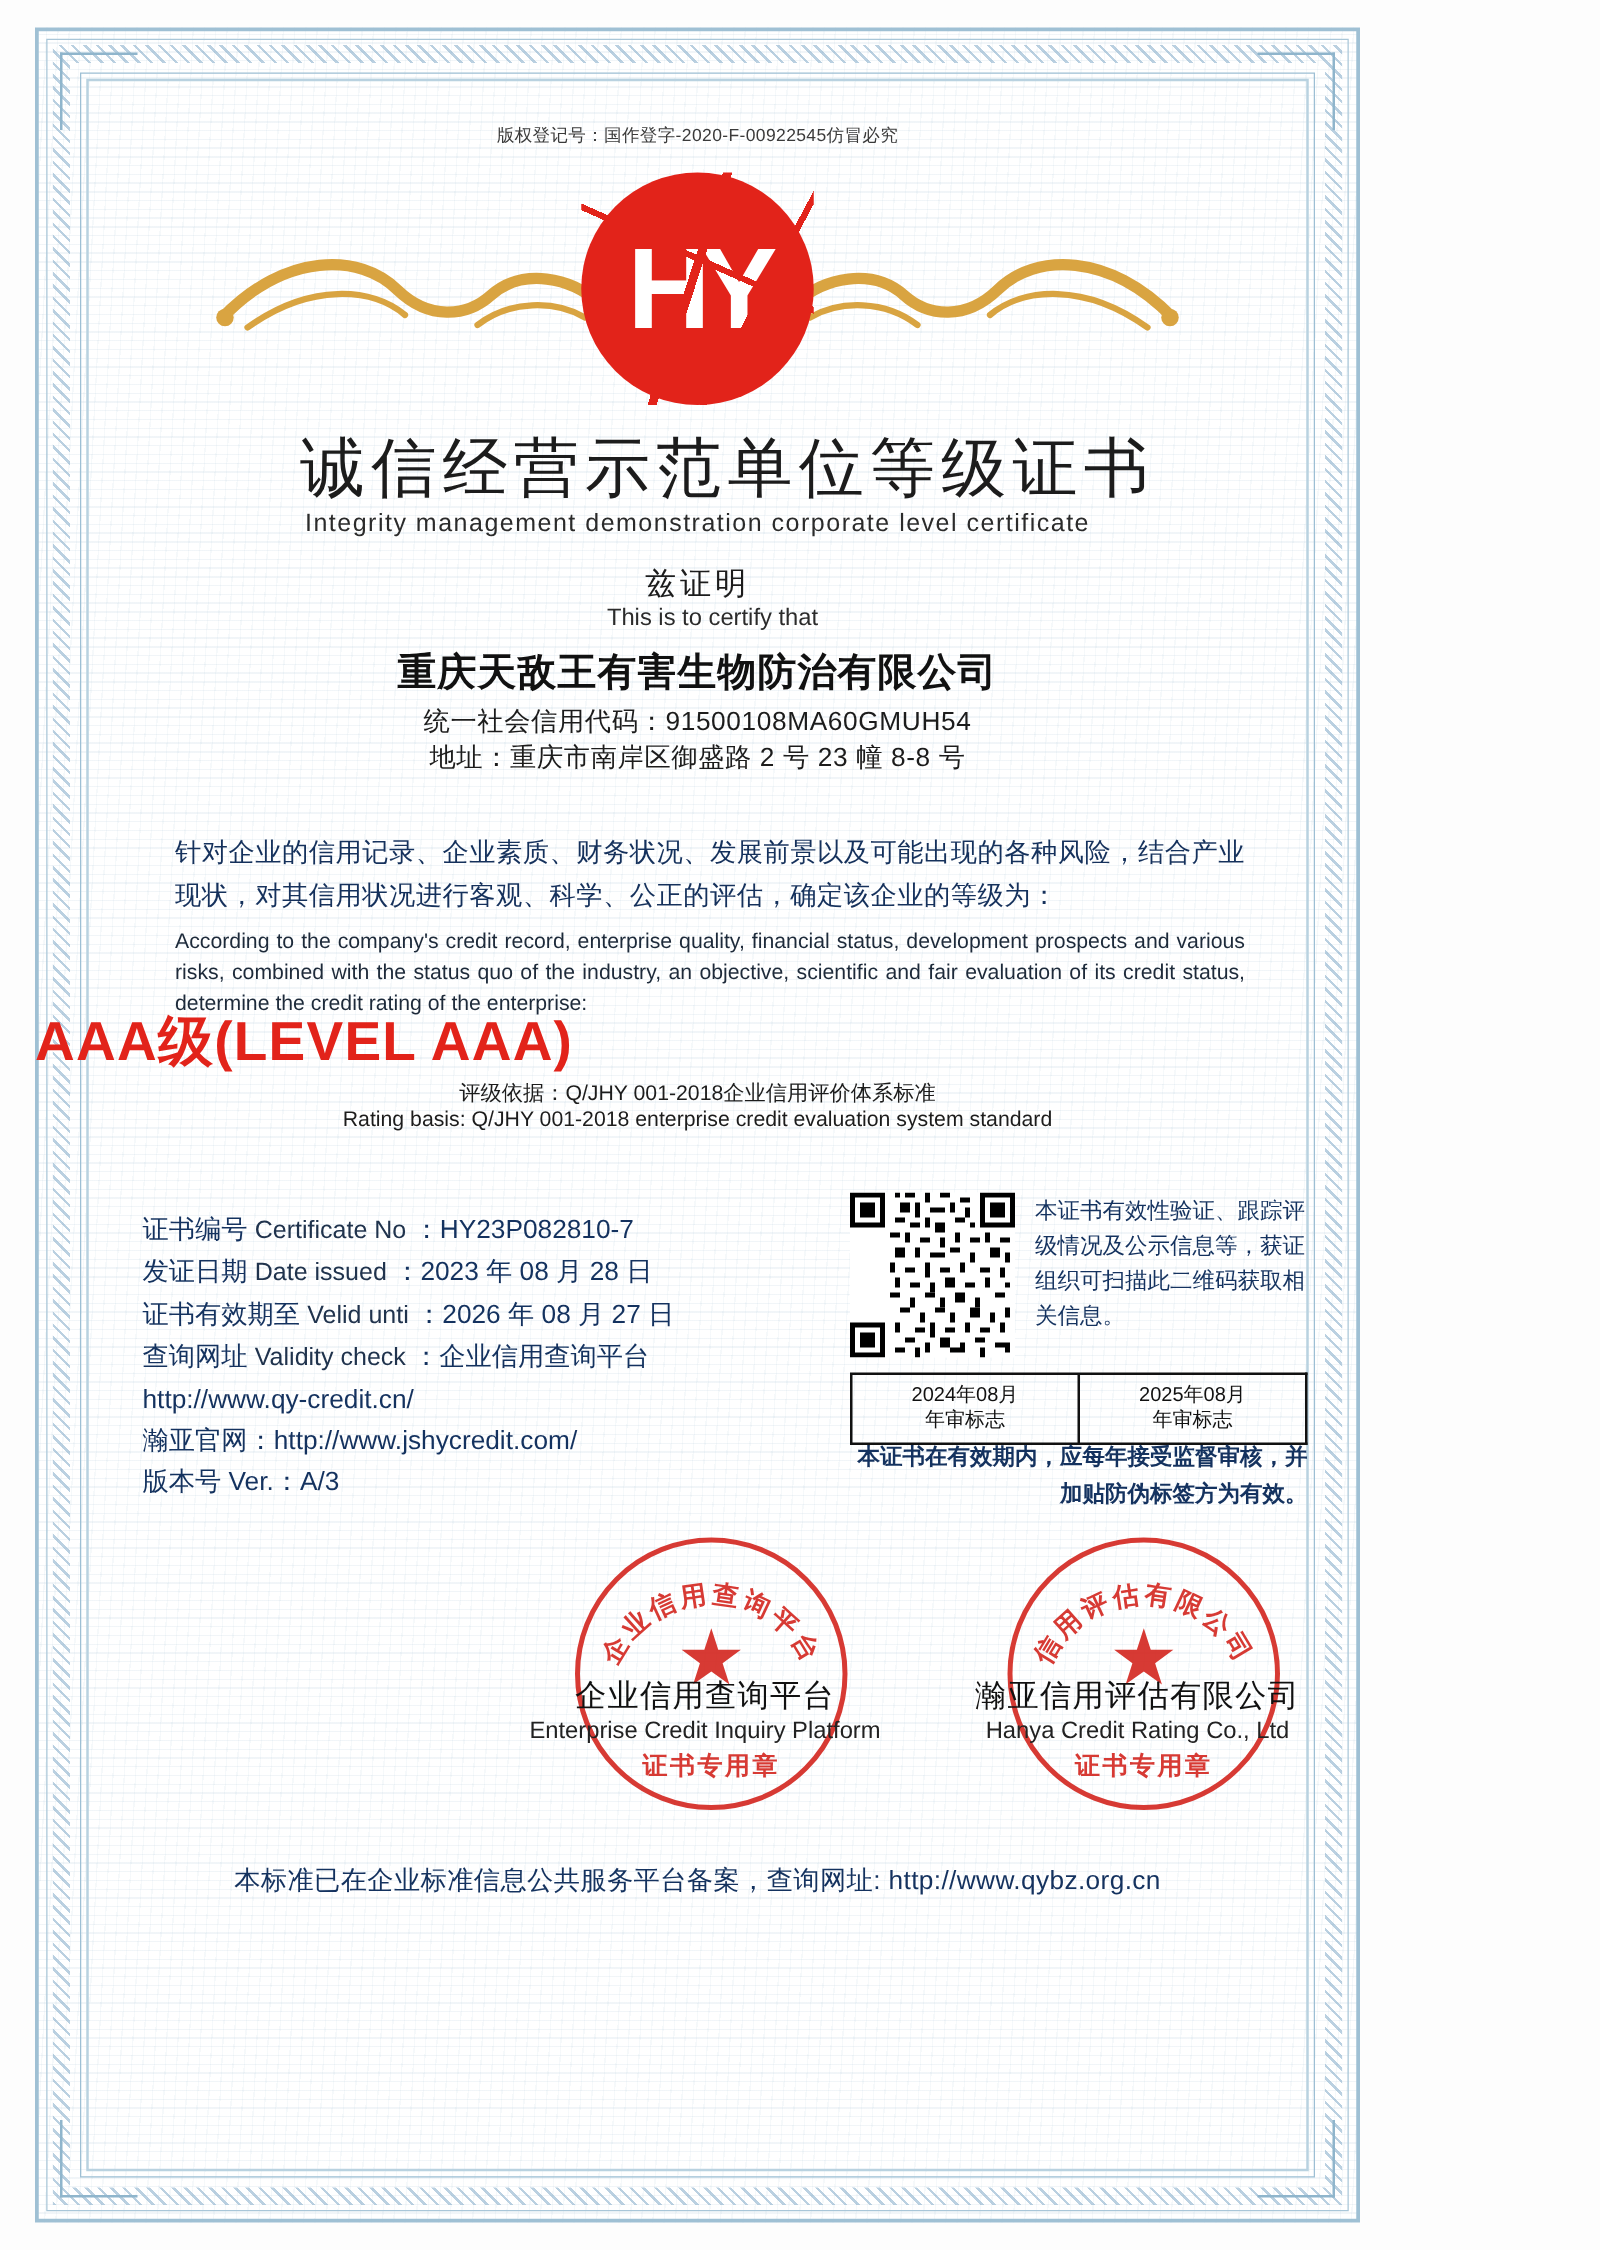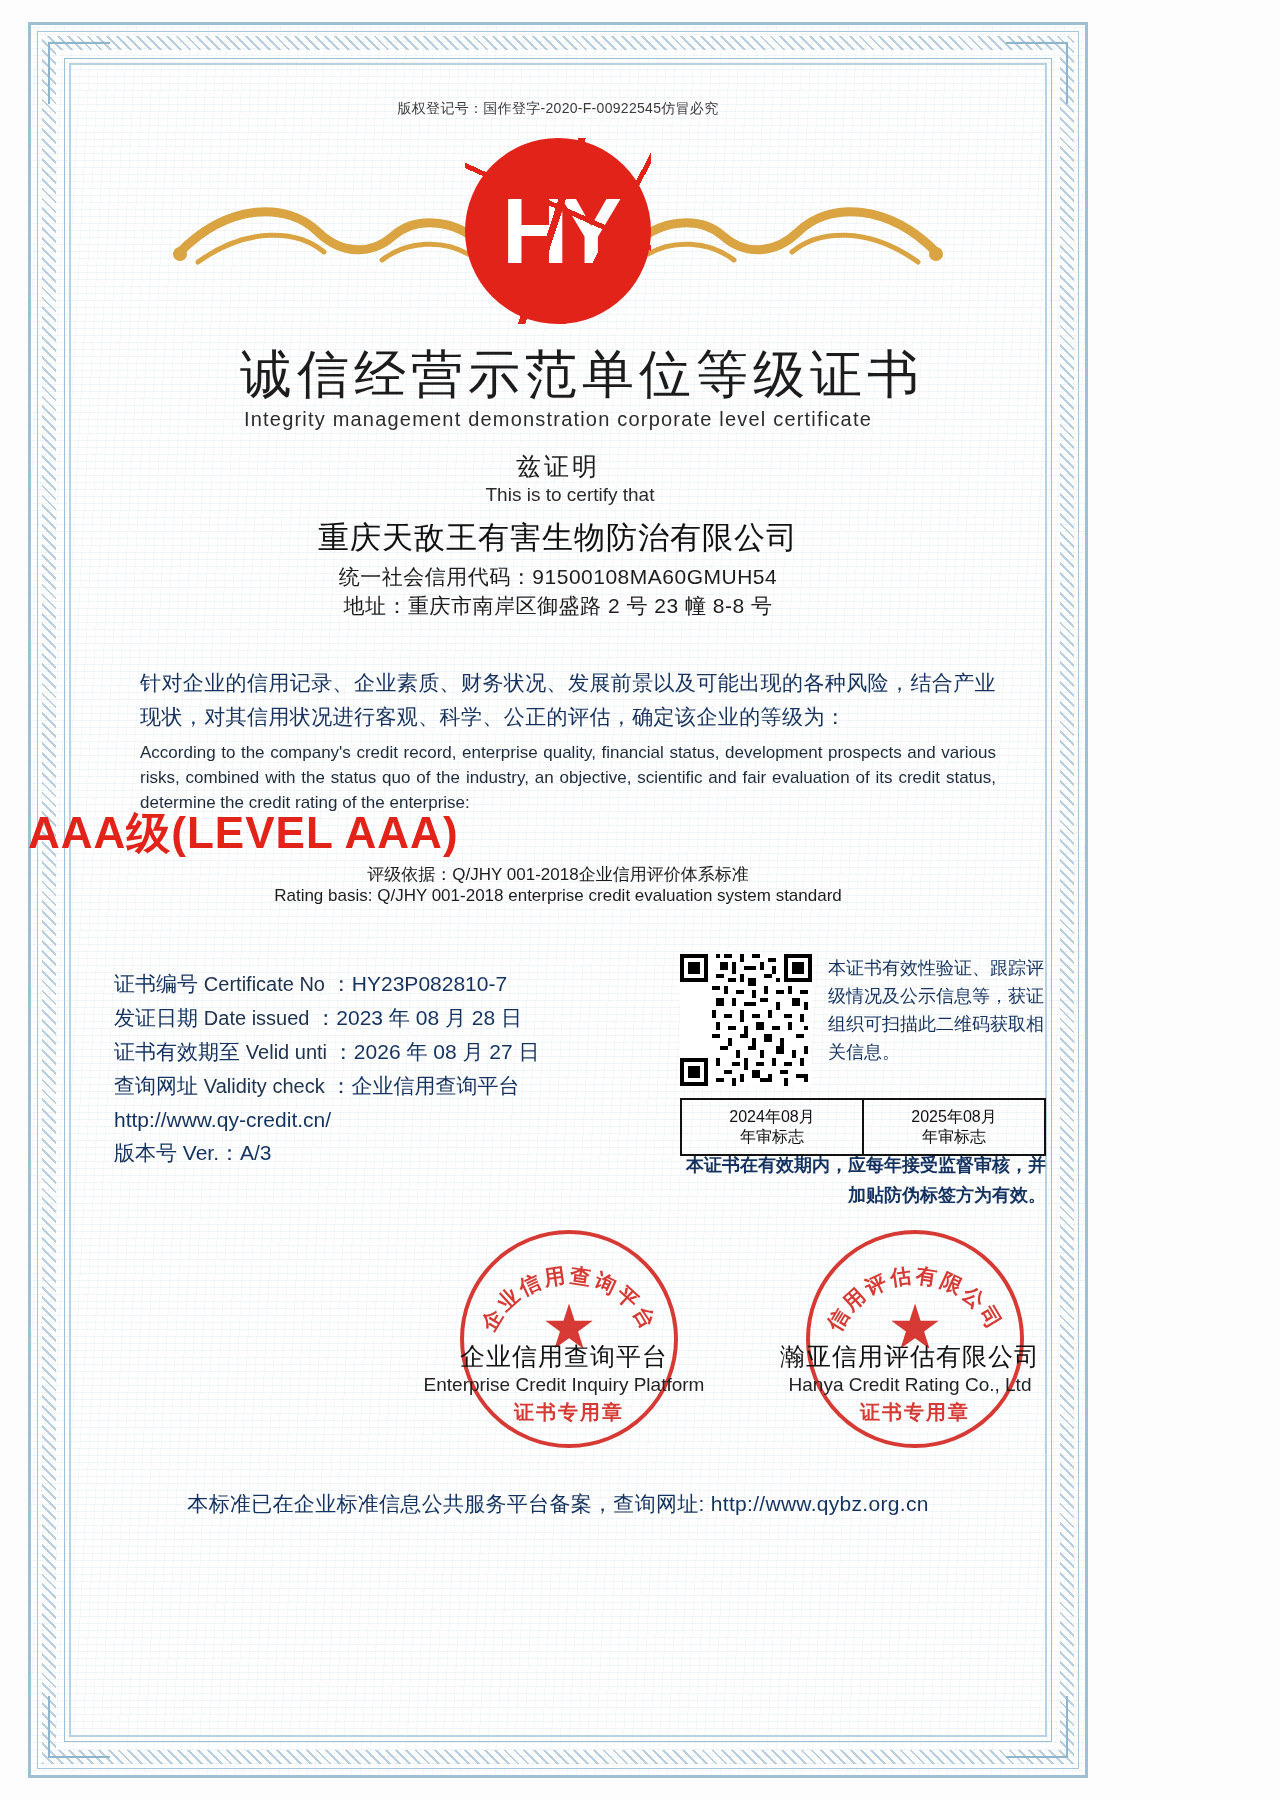--- a/index.html
+++ b/index.html
@@ -120,21 +120,21 @@
   .certify-cn{
     position:absolute;top:428px;left:0;width:100%;
     text-align:center;font-size:25px;color:#1c1c1c;letter-spacing:3px;
   }
   .certify-en{
     position:absolute;top:462px;left:0;width:100%;
     text-align:center;font-size:19px;color:#2b2b2b;margin-left:12px;
   }
   .company{
     position:absolute;top:495px;left:0;width:100%;
-    text-align:center;font-size:31px;font-weight:normal;color:#111;letter-spacing:1px;
+    text-align:center;font-size:31px;font-weight:bold;color:#111;letter-spacing:1px;
   }
   .usci{
     position:absolute;top:541px;left:0;width:100%;
     text-align:center;font-size:21px;color:#1c1c1c;letter-spacing:0.5px;
   }
   .address{
     position:absolute;top:570px;left:0;width:100%;
     text-align:center;font-size:21px;color:#1c1c1c;letter-spacing:0.5px;
   }
 
@@ -308,20 +308,21 @@
         <span>证书有效期至</span>
         <span class="en-lab">Velid unti</span>
         <span>：2026 年 08 月 27 日</span>
       </div>
       <div>
         <span>查询网址</span>
         <span class="en-lab">Validity check</span>
         <span>：企业信用查询平台</span>
       </div>
       <div>http://www.qy-credit.cn/</div>
+      <div>瀚亚官网：http://www.jshycredit.com/</div>
       <div>版本号 Ver.：A/3</div>
     </div>
 
     <svg class="qr" viewBox="0 0 33 33">
       <rect width="33" height="33" fill="#ffffff"></rect>
       <g fill="#000000">
         <rect x="0" y="0" width="7" height="7"></rect>
           <rect x="1" y="1" width="5" height="5" fill="#fff"></rect>
           <rect x="2" y="2" width="3" height="3"></rect>
         <rect x="26" y="0" width="7" height="7"></rect>

